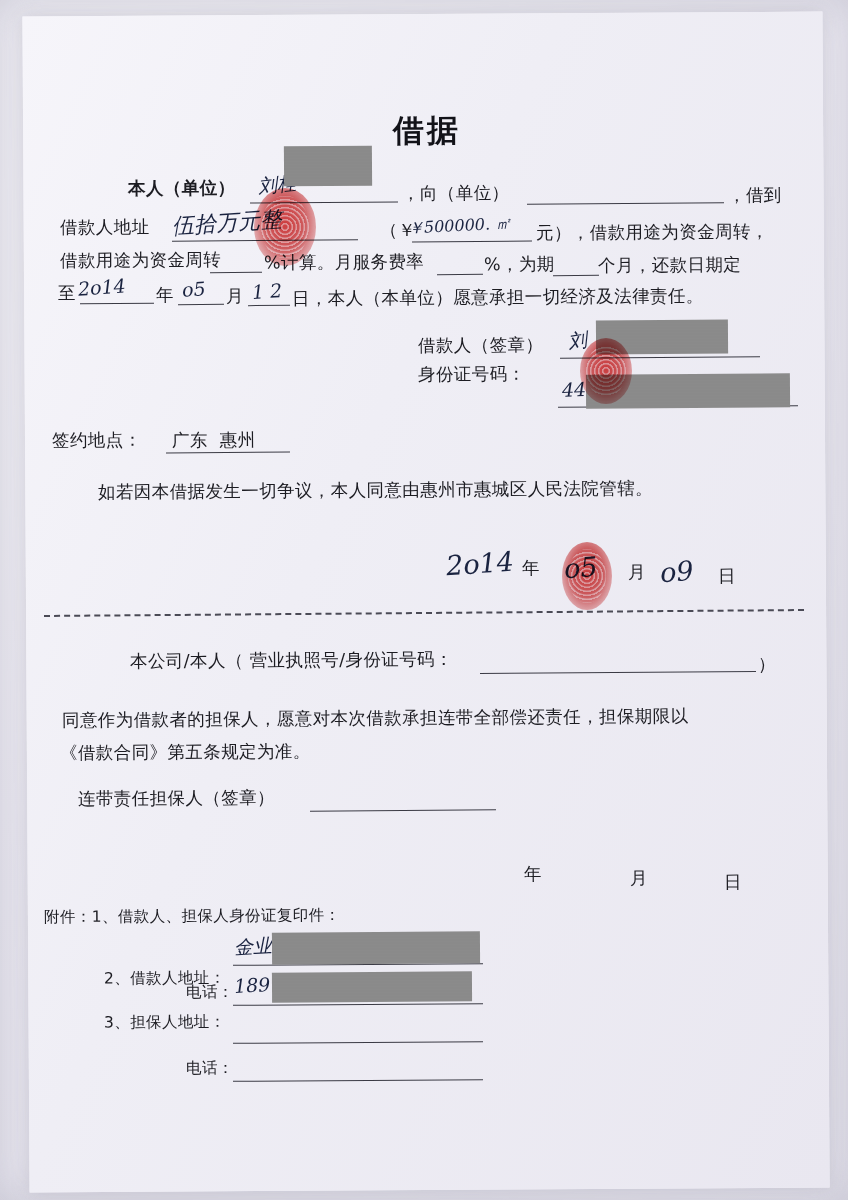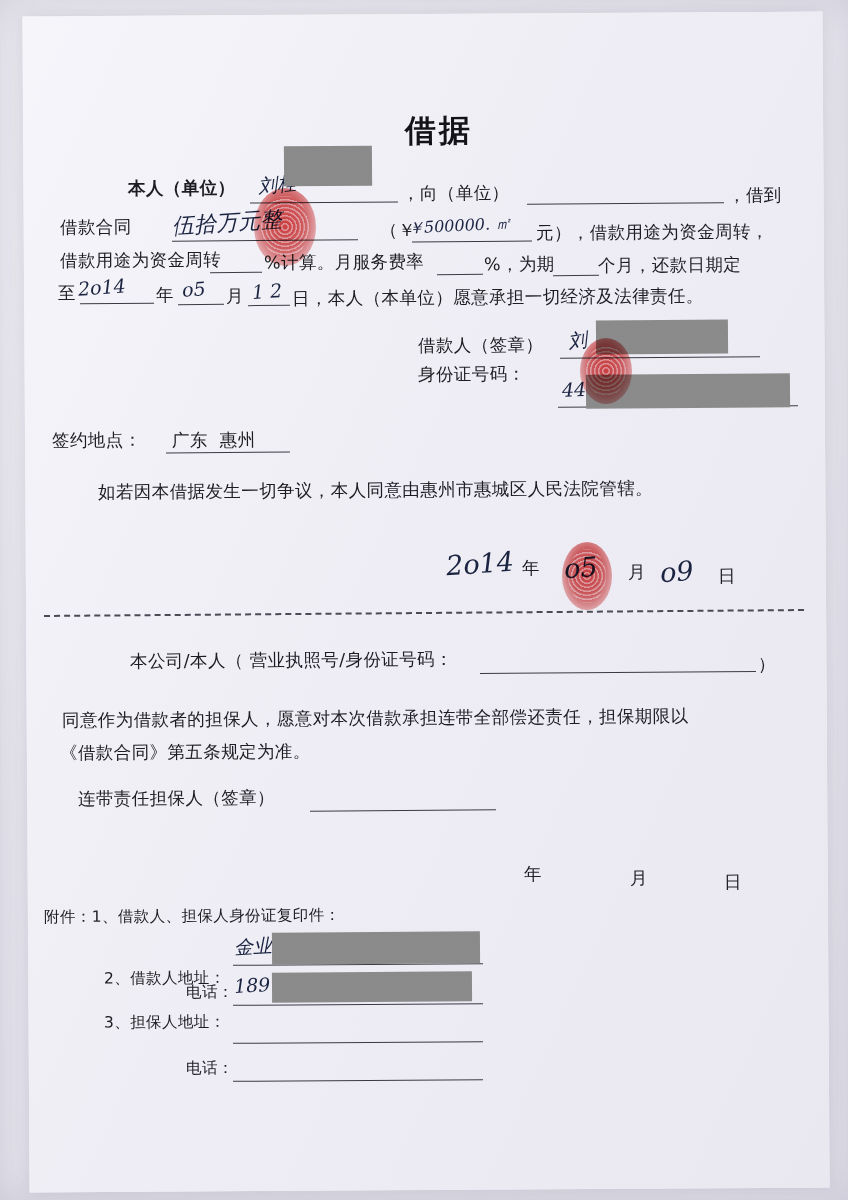--- a/index.html
+++ b/index.html
@@ -55,21 +55,21 @@
   }
   .t {
     position: absolute;
     white-space: pre;
     font-size: 17.5px;
     letter-spacing: 0.4px;
     color: #1c1c22;
   }
   .title {
     position: absolute;
-    left: 405px;
+    left: 393px;
     top: 110px;
     font-size: 31px;
     font-weight: bold;
     letter-spacing: 3px;
     color: #121218;
     transform: rotate(-0.4deg);
   }
   .small { font-size: 15.5px; }
   .line {
     position: absolute;
@@ -145,21 +145,21 @@
   <div class="title">借据</div>
 
   <div class="t" style="left:128px; top:176px; transform:rotate(-0.4deg);font-weight:bold;">本人（单位）</div>
   <div class="line" style="left:250px; top:202px; width:148px; transform:rotate(-0.4deg);"></div>
 
   <div class="t" style="left:402px; top:181px; transform:rotate(-0.4deg);">，向（单位）</div>
   <div class="line" style="left:527px; top:203px; width:197px; transform:rotate(-0.4deg);"></div>
 
   <div class="t" style="left:728px; top:183px; transform:rotate(-0.4deg);">，借到</div>
 
-  <div class="t" style="left:60px; top:215px; transform:rotate(-0.4deg);">借款合同</div>
+  <div class="t" style="left:60px; top:215px; transform:rotate(-0.4deg);">借款人地址</div>
   <div class="line" style="left:172px; top:240px; width:186px; transform:rotate(-0.4deg);"></div>
 
   <div class="t" style="left:380px; top:218px; transform:rotate(-0.4deg);">（￥</div>
   <div class="line" style="left:412px; top:241px; width:120px; transform:rotate(-0.4deg);"></div>
   <div class="t" style="left:536px; top:220px; transform:rotate(-0.4deg);">元），借款用途为资金周转，</div>
 
   <div class="t" style="left:60px; top:248px; transform:rotate(-0.4deg);">借款用途为资金周转</div>
   <div class="line" style="left:210px; top:272px; width:52px; transform:rotate(-0.4deg);"></div>
 
   <div class="t" style="left:264px; top:250px; transform:rotate(-0.4deg);">%计算。月服务费率</div>

